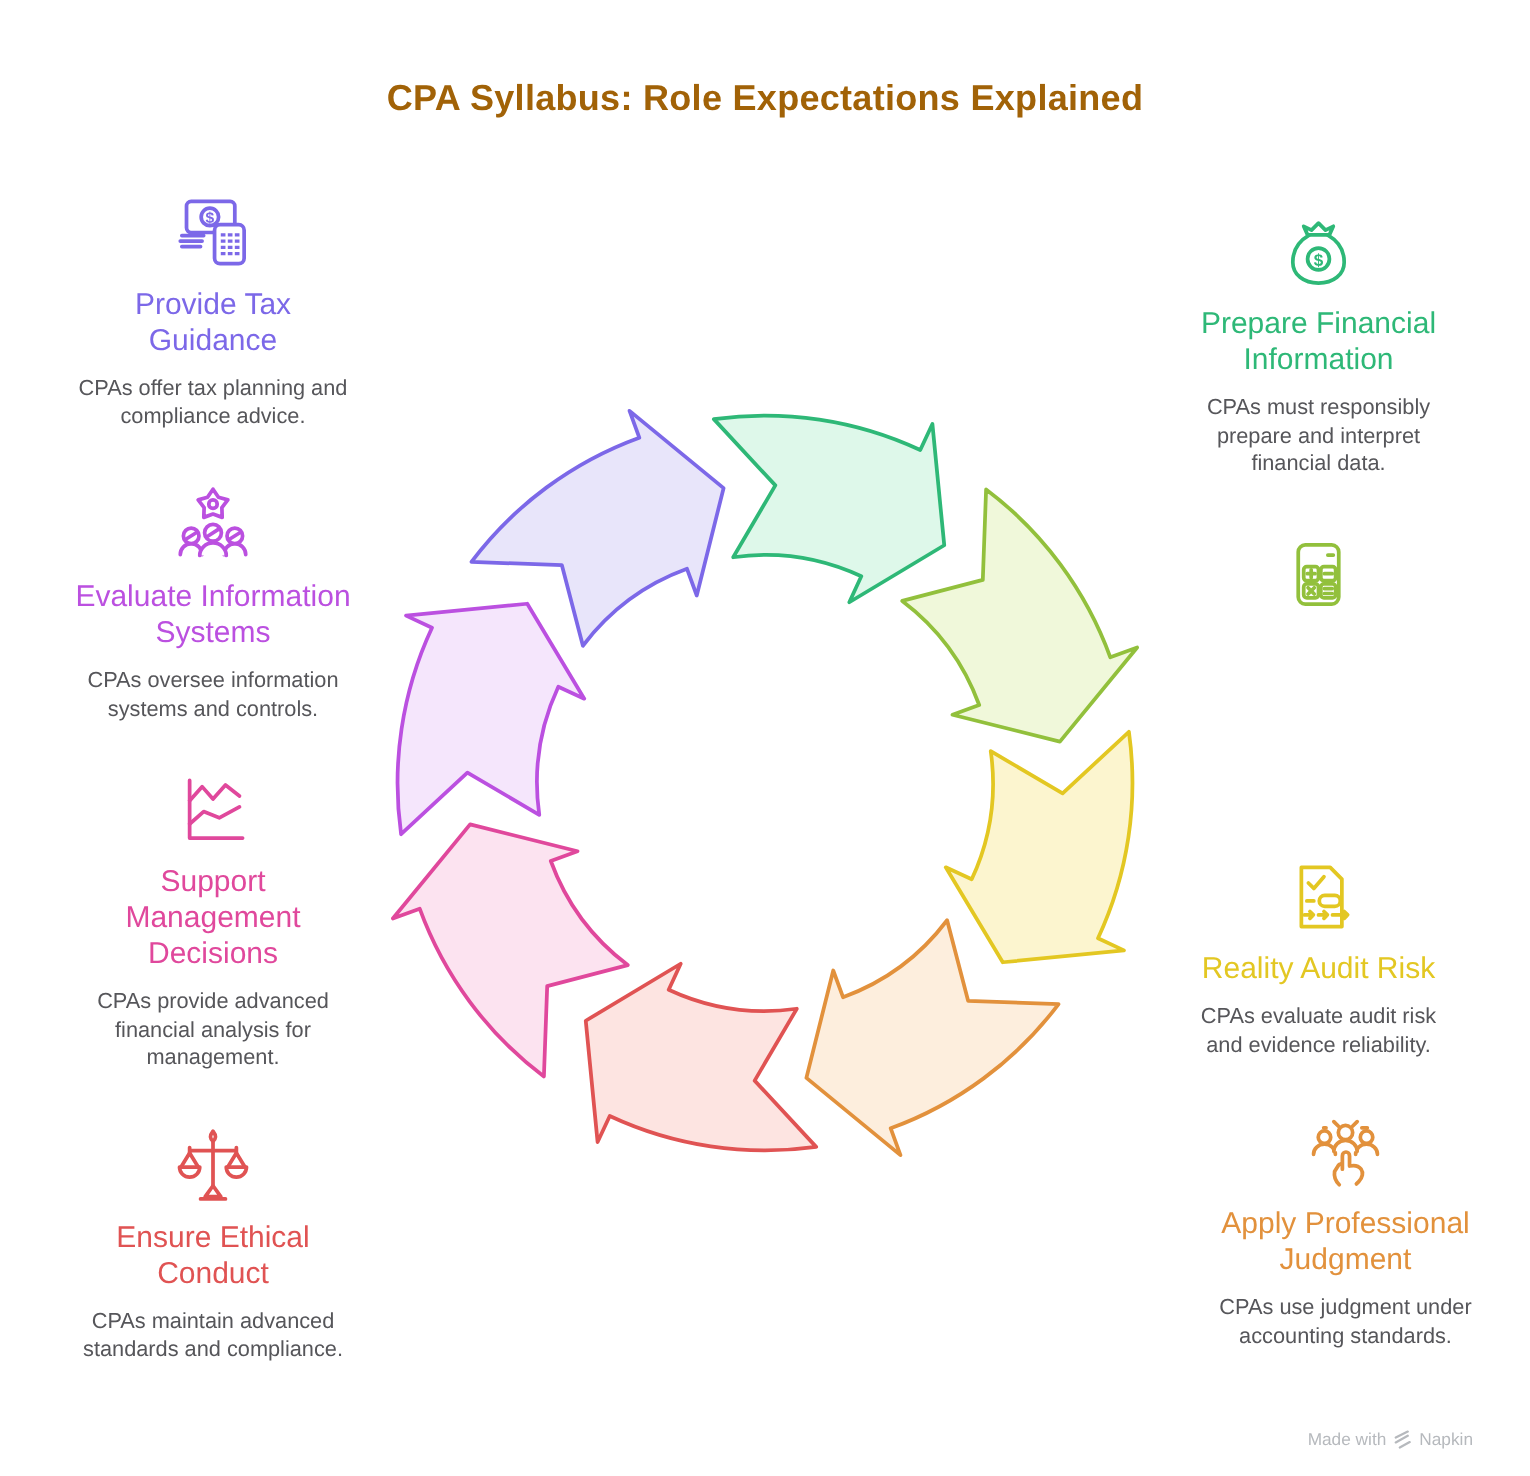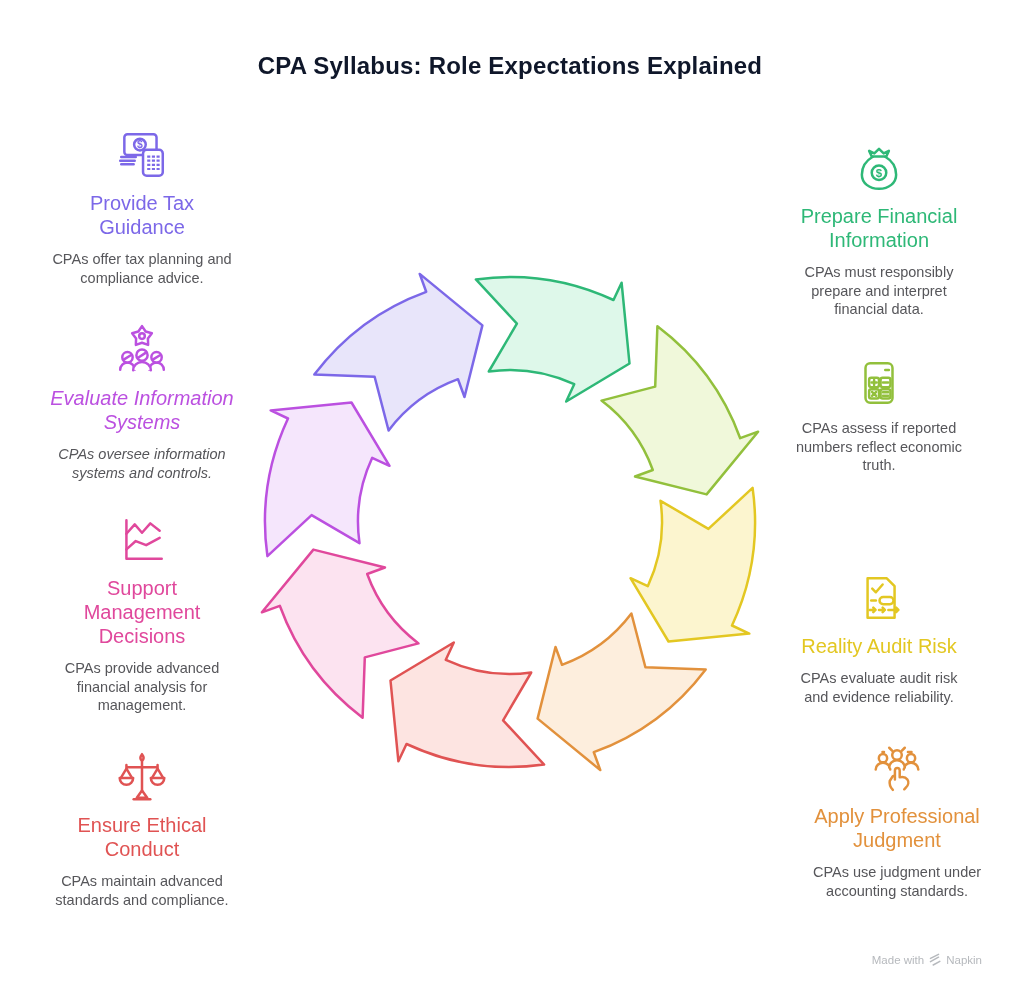--- a/index.html
+++ b/index.html
@@ -2,21 +2,21 @@
 <html><head>
 <meta charset="utf-8">
 <style>
   html,body{margin:0;padding:0;background:#fff;}
   #stage{
     position:relative;width:1020px;height:984px;background:#ffffff;overflow:hidden;
     font-family:"Liberation Sans",sans-serif;
   }
   .page-title{
     position:absolute;top:52px;left:0;width:1020px;text-align:center;
-    font-size:24px;font-weight:700;color:#0f172a;letter-spacing:.2px;margin:0;
+    font-size:24px;font-weight:700;color:#a16207;letter-spacing:.2px;margin:0;
   }
   .role-item{position:absolute;width:210px;text-align:center;}
   .role-item .icon{display:flex;justify-content:center;margin:0 0 9px 0;}
   .role-title{
     margin:0 0 11px 0;font-size:20px;font-weight:500;line-height:1.2;
     white-space:pre-line;color:currentColor;
   }
   .role-desc{
     margin:0;font-size:14.5px;line-height:1.28;color:#56565a;white-space:pre-line;
     font-weight:400;
@@ -56,21 +56,21 @@
         <rect x="27" y="21" width="19" height="25" rx="3.5" fill="#ffffff"></rect>
         <path stroke-width="2.1" stroke-linecap="butt" d="M31 27.5 h3 M35.5 27.5 h3 M40 27.5 h3 M31 31.5 h3 M35.5 31.5 h3 M40 31.5 h3 M31 35.5 h3 M35.5 35.5 h3 M40 35.5 h3 M31 39.5 h3 M35.5 39.5 h3 M40 39.5 h3"></path>
       </svg>
     </div>
     <h3 class="role-title">Provide Tax
 Guidance</h3>
     <p class="role-desc">CPAs offer tax planning and
 compliance advice.</p>
   </div>
 
-  <div class="role-item" style="left: 37px; top: 323px; color: rgb(187, 80, 224); font-style: italic;">
+  <div class="role-item" style="left: 37px; top: 323px; color: rgb(187, 80, 224);">
     <div class="icon">
       <svg width="54" height="54" viewBox="0 0 52 52" fill="none" stroke="currentColor" stroke-width="2.4" stroke-linecap="round" stroke-linejoin="round">
         <path d="M26 3 L29.5 8.2 L35.5 9.9 L31.7 14.9 L31.9 21.1 L26 19 L20.1 21.1 L20.3 14.9 L16.5 9.9 L22.5 8.2 Z"></path>
         <circle cx="26" cy="12.6" r="2.7"></circle>
         <path d="M5 45 a 7 7 0 0 1 14 0"></path>
         <path d="M33 45 a 7 7 0 0 1 14 0"></path>
         <circle cx="12" cy="33" r="5" fill="#ffffff"></circle>
         <path d="M8.8 35 L15.2 31"></path>
         <circle cx="40" cy="33" r="5" fill="#ffffff"></circle>
         <path d="M36.8 35 L43.2 31"></path>
@@ -145,23 +145,20 @@
         <rect x="16.5" y="21" width="9.5" height="9" rx="2"></rect>
         <rect x="27.5" y="21" width="9.5" height="9" rx="2"></rect>
         <rect x="16.5" y="32" width="9.5" height="9" rx="2"></rect>
         <rect x="27.5" y="32" width="9.5" height="9" rx="2"></rect>
         <path d="M18.8 25.5 h5 M21.3 23 v5"></path>
         <path d="M29.8 25.5 h5"></path>
         <path d="M19.3 34.5 l4 4 M23.3 34.5 l-4 4"></path>
         <path d="M29.8 35 h5 M29.8 38.2 h5"></path>
       </svg>
     </div>
-    <p class="role-desc">CPAs assess if reported
-numbers reflect economic
-truth.</p>
   </div>
 
   <div class="role-item" style="left: 774px; top: 571px; color: rgb(227, 199, 34);">
     <div class="icon">
       <svg width="54" height="54" viewBox="0 0 52 52" fill="none" stroke="currentColor" stroke-width="2.4" stroke-linecap="round" stroke-linejoin="round">
         <path d="M15 7 H33.5 L41 14.5 V45 H15 Z"></path>
         <path d="M19.5 17 l3.5 3.5 l6.5 -7.5"></path>
         <path d="M18.5 28.5 h4.5"></path>
         <rect x="26.5" y="25" width="13.5" height="7" rx="3.5"></rect>
         <path d="M17 37.5 h5.5 M20.5 35.3 l2.2 2.2 l-2.2 2.2"></path>

